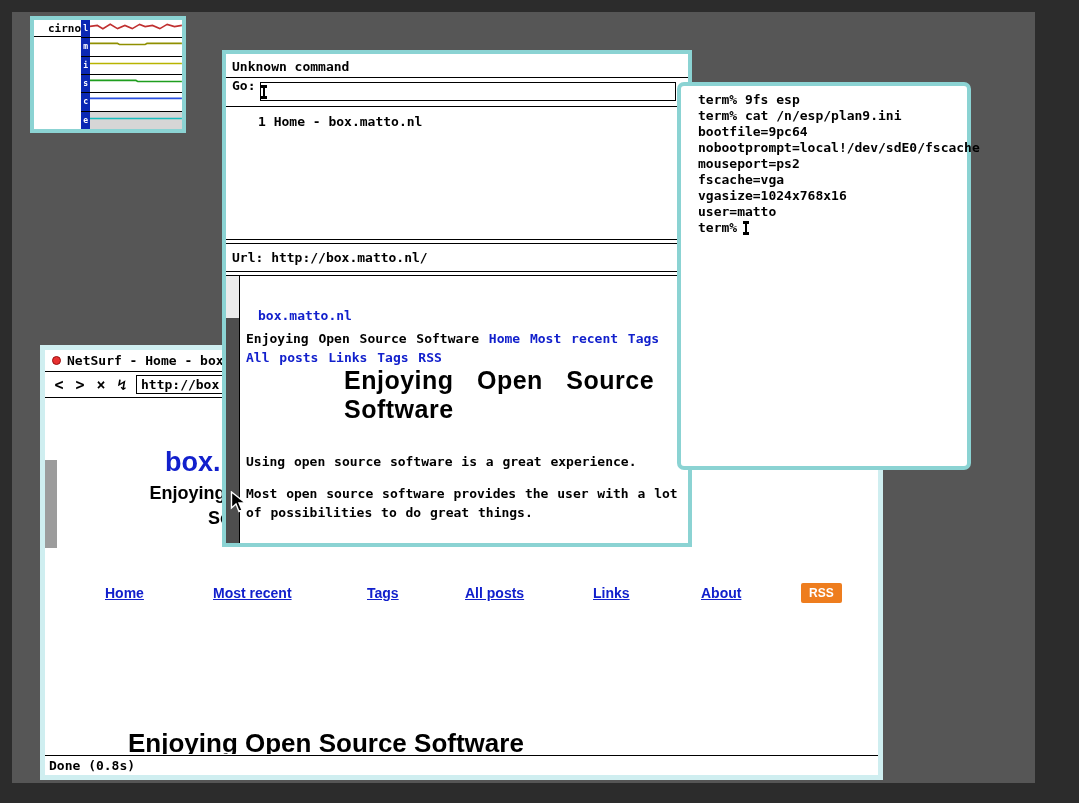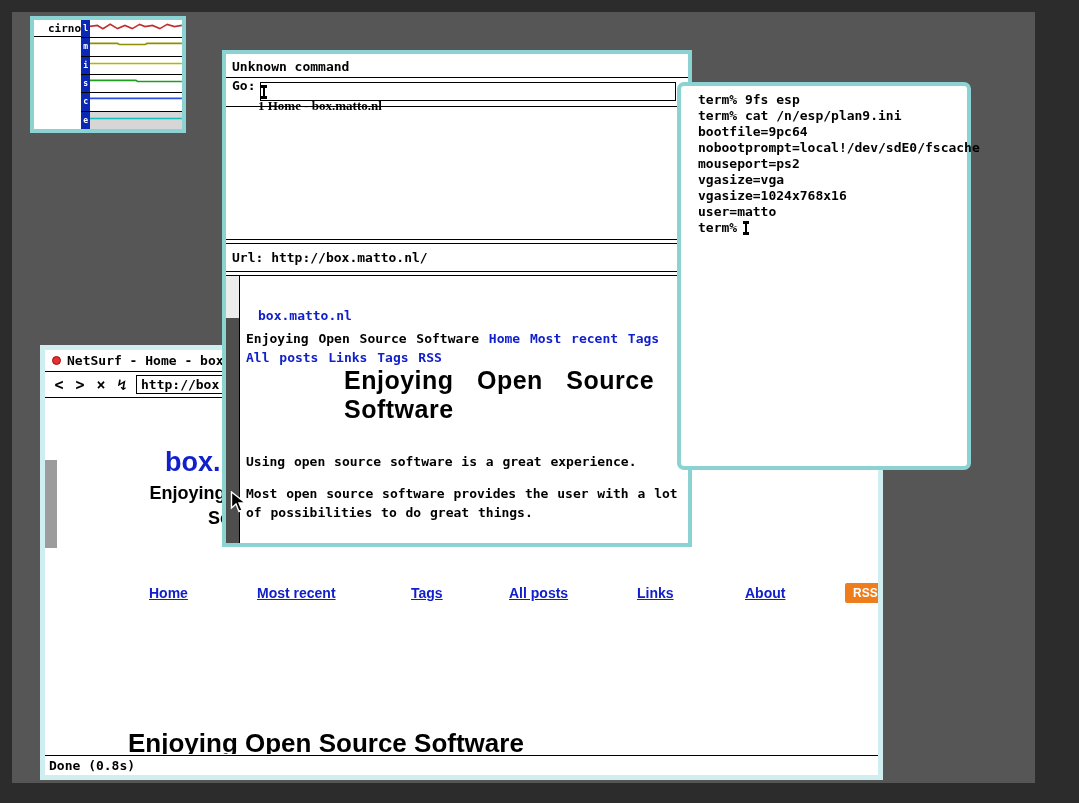--- a/index.html
+++ b/index.html
@@ -29,21 +29,21 @@
   .stat-graph svg { position:absolute; inset:0; width:100%; height:100%; }
   .row-e .stat-graph { background:#d6d6d6; }
 
   
   #mothra { left:222px; top:50px; width:470px; height:497px; z-index:30; }
   #mothra .inner { position:relative; width:100%; height:100%; font-weight:bold; font-size:13px; }
   .mo-status { position:absolute; left:6px; top:5px; }
   .mo-go-label { position:absolute; left:6px; top:24px; }
   .mo-go-input { position:absolute; left:34px; top:28px; right:12px; height:19px;
     border:1px solid #000; display:flex; align-items:center; padding-left:2px; }
-  .mo-history { position:absolute; left:32px; top:44px;font-family:Liberation Serif, serif; }
+  .mo-history { position:absolute; left:32px; top:60px; }
   .mo-url-row { position:absolute; left:6px; top:196px; }
   .mo-pane { position:absolute; left:0; right:0; top:222px; bottom:0; overflow:hidden; }
   .mo-scroll { position:absolute; left:0; top:0; bottom:0; width:14px; background:#ececec; border-right:1px solid #000; }
   .mo-thumb { position:absolute; left:0; top:42px; bottom:0; width:13px; background:#4e4e4e; }
   .mo-sitelink { position:absolute; left:32px; top:32px; }
   .mo-nav1 { position:absolute; left:20px; top:55px; word-spacing:2px; white-space:nowrap; }
   .mo-nav2 { position:absolute; left:20px; top:74px; word-spacing:2px; white-space:nowrap; }
   .mo-heading { position:absolute; left:118px; top:90px;
     font-family:"Liberation Sans", sans-serif; font-weight:bold; font-size:25px;
     line-height:29px; word-spacing:16px; letter-spacing:.5px; }
@@ -73,21 +73,21 @@
   .ns-btn { width:14px; text-align:center; font-weight:bold; font-size:15px; cursor:default; }
   .ns-urlbox { flex:1; margin-right:14px; border:1px solid #000; height:19px;
     display:flex; align-items:center; padding:0 4px; white-space:nowrap; overflow:hidden; }
   .ns-pane { position:absolute; left:0; right:0; top:50px; bottom:21px; overflow:hidden; }
   .ns-scroll { position:absolute; left:0; top:0; bottom:0; width:12px; background:#fff; }
   .ns-thumb { position:absolute; left:0; top:60px; width:12px; height:88px; background:#9c9c9c; }
   .ns-sitehead { position:absolute; left:120px; top:47px; color:#1220cc;
     font-family:"Liberation Sans", sans-serif; font-weight:bold; font-size:27px; white-space:nowrap; }
   .ns-subtitle { position:absolute; left:93px; top:81px; width:216px; text-align:center;
     font-family:"Liberation Sans", sans-serif; font-weight:bold; font-size:18px; line-height:25px; }
-  .ns-nav { position:absolute; left:0; right:0; top:183px; height:22px;margin-left:44px; }
+  .ns-nav { position:absolute; left:0; right:0; top:183px; height:22px; }
   .ns-link { position:absolute; top:2px; color:#1220cc; text-decoration:underline;
     font-family:"Liberation Sans", sans-serif; font-weight:bold; font-size:14px; white-space:nowrap; cursor:pointer; }
   .ns-rss { position:absolute; top:0; background:#ee7d1e; color:#fff;
     font-family:"Liberation Sans", sans-serif; font-weight:bold; font-size:12px;
     padding:3px 8px; border-radius:2px; cursor:pointer; }
   .ns-heading { position:absolute; left:83px; top:328px;
     font-family:"Liberation Sans", sans-serif; font-weight:bold; font-size:26px; white-space:nowrap; }
   .ns-status { position:absolute; left:0; right:0; bottom:0; height:20px; border-top:1px solid #000;
     display:flex; align-items:center; padding-left:4px; }
 
@@ -167,21 +167,21 @@
   </div>
 </div>
 
 <div class="win rio" id="terminal">
   <div class="term-text">
     <div>term% 9fs esp</div>
     <div>term% cat /n/esp/plan9.ini</div>
     <div>bootfile=9pc64</div>
     <div>nobootprompt=local!/dev/sdE0/fscache</div>
     <div>mouseport=ps2</div>
-    <div>vgasize=vga</div>
+    <div>fscache=vga</div>
     <div>vgasize=1024x768x16</div>
     <div>user=matto</div>
     <div class="prompt-line"><span>term%</span><span class="tick"></span></div>
   </div>
 </div>
 
 <div class="win rio" id="cirno">
   <div class="title-row">cirno</div>
   <div class="rows">
     <div class="stat-row">

